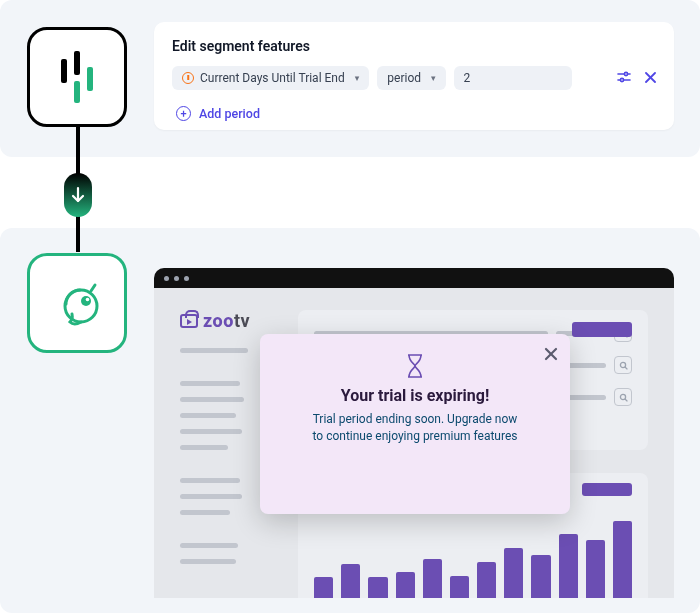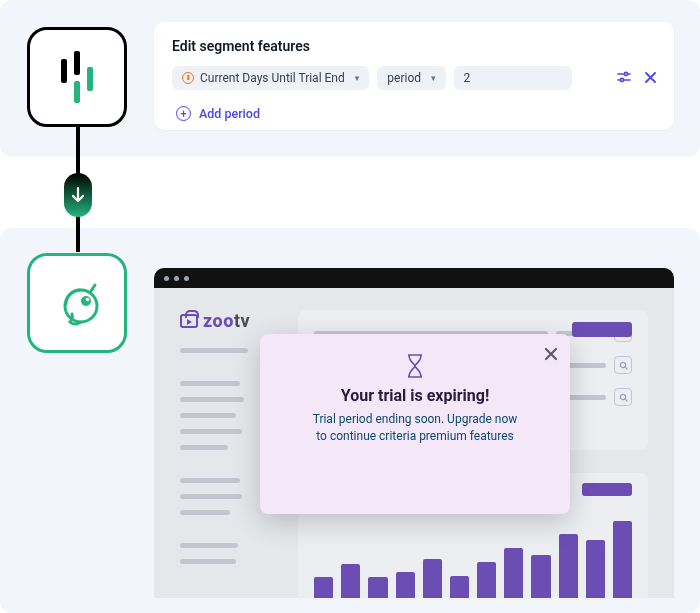--- a/index.html
+++ b/index.html
@@ -224,15 +224,15 @@
     </svg>
   </span>
   <svg class="hourglass" viewBox="0 0 28 28" fill="none" stroke="#6b4eb3" stroke-width="1.6">
     <path d="M7 3 H21 M7 25 H21"></path>
     <path d="M8 3 C8 10 14 12 14 14 C14 16 8 18 8 25"></path>
     <path d="M20 3 C20 10 14 12 14 14 C14 16 20 18 20 25"></path>
   </svg>
   <div class="modal-title">Your trial is expiring!</div>
   <div class="modal-body">
     <span>Trial period ending soon. Upgrade now</span><br>
-    <span>to continue criteria premium features</span>
+    <span>to continue enjoying premium features</span>
   </div>
 </div>
 
 </body></html>

